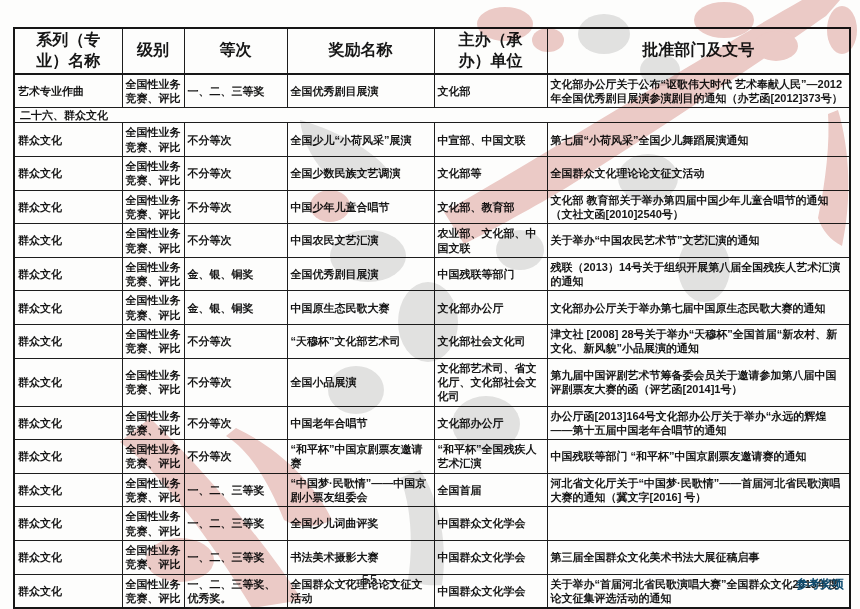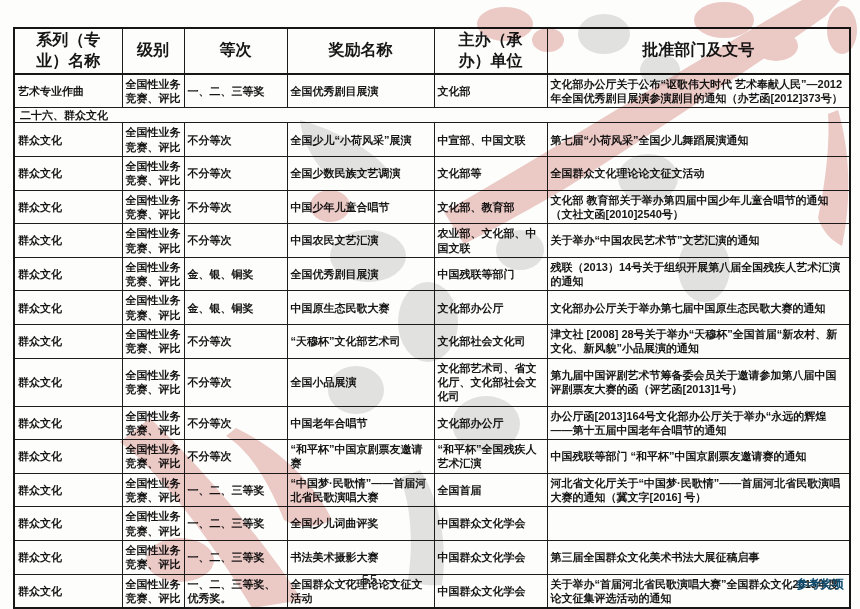--- a/index.html
+++ b/index.html
@@ -142,21 +142,21 @@
           <td>“天穆杯”文化部艺术司</td>
           <td>文化部社会文化司</td>
           <td>津文社 [2008] 28号关于举办“天穆杯”全国首届“新农村、新文化、新风貌”小品展演的通知</td>
         </tr>
         <tr>
           <td>群众文化</td>
           <td>全国性业务竞赛、评比</td>
           <td>不分等次</td>
           <td>全国小品展演</td>
           <td>文化部艺术司、省文化厅、文化部社会文化司</td>
-          <td>第九届中国评剧艺术节筹备委会员关于邀请参加第八届中国评剧票友大赛的函（评艺函[2013]1号）</td>
+          <td>第九届中国评剧艺术节筹备委会员关于邀请参加第八届中国评剧票友大赛的函（评艺函[2014]1号）</td>
         </tr>
         <tr>
           <td>群众文化</td>
           <td>全国性业务竞赛、评比</td>
           <td>不分等次</td>
           <td>中国老年合唱节</td>
           <td>文化部办公厅</td>
           <td>办公厅函[2013]164号文化部办公厅关于举办“永远的辉煌——第十五届中国老年合唱节的通知</td>
         </tr>
         <tr>
@@ -164,21 +164,21 @@
           <td>全国性业务竞赛、评比</td>
           <td>不分等次</td>
           <td>“和平杯”中国京剧票友邀请赛</td>
           <td>“和平杯”全国残疾人艺术汇演</td>
           <td>中国残联等部门 “和平杯”中国京剧票友邀请赛的通知</td>
         </tr>
         <tr>
           <td>群众文化</td>
           <td>全国性业务竞赛、评比</td>
           <td>一、二、三等奖</td>
-          <td>“中国梦·民歌情”——首届河北省民歌演唱大赛</td>
+          <td>“中国梦·民歌情”——中国京剧小票友组委会</td>
           <td>全国首届</td>
           <td>河北省文化厅关于“中国梦·民歌情”——首届河北省民歌演唱大赛的通知（冀文字[2016] 号）</td>
         </tr>
         <tr>
           <td>群众文化</td>
           <td>全国性业务竞赛、评比</td>
           <td>一、二、三等奖</td>
           <td>全国少儿词曲评奖</td>
           <td>中国群众文化学会</td>
           <td></td>

